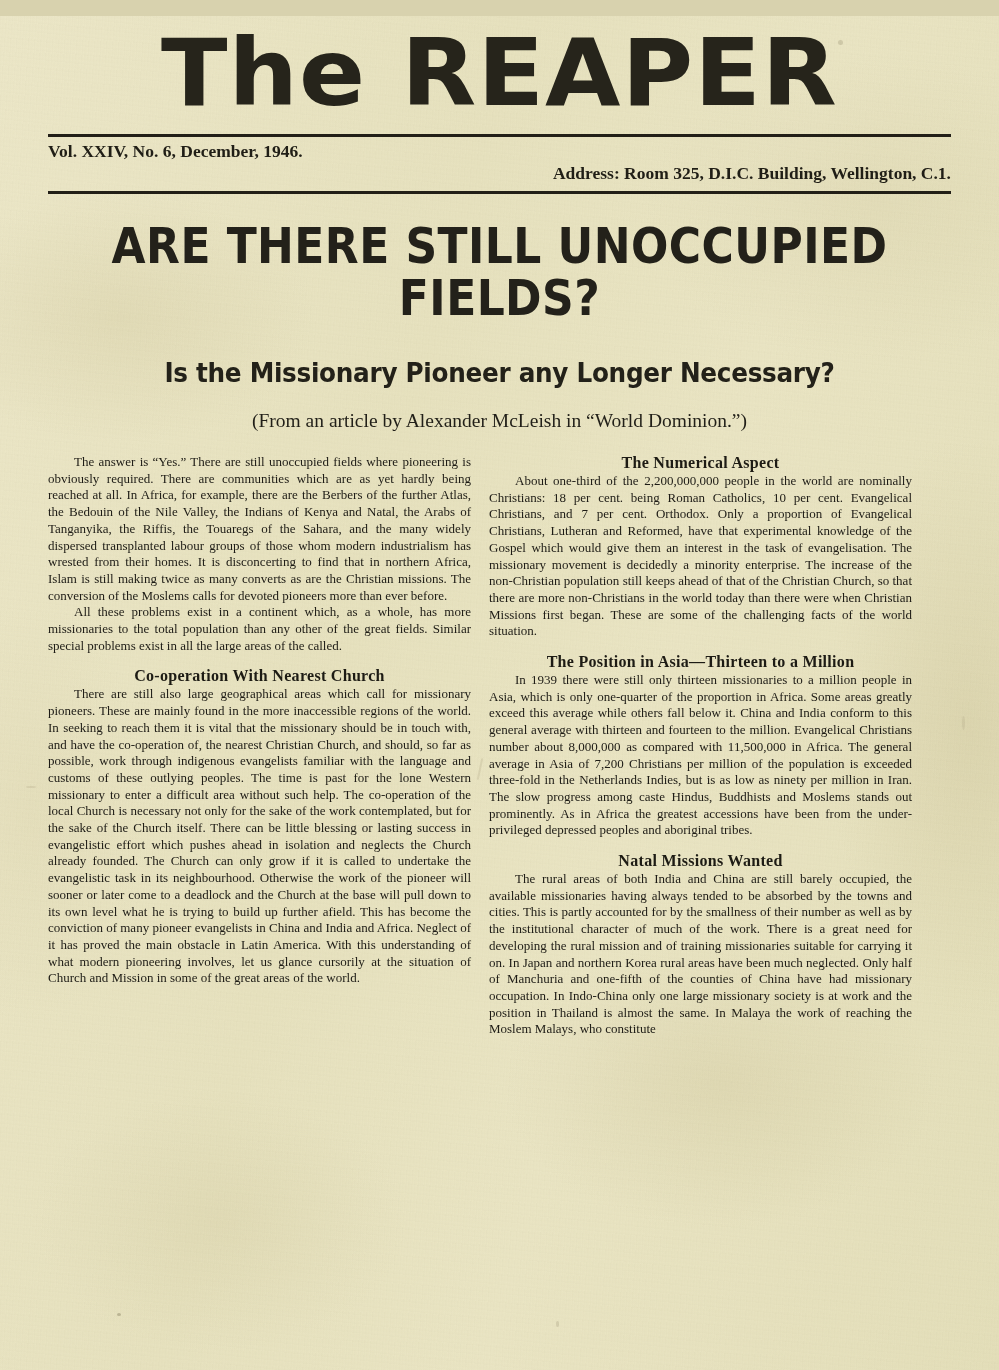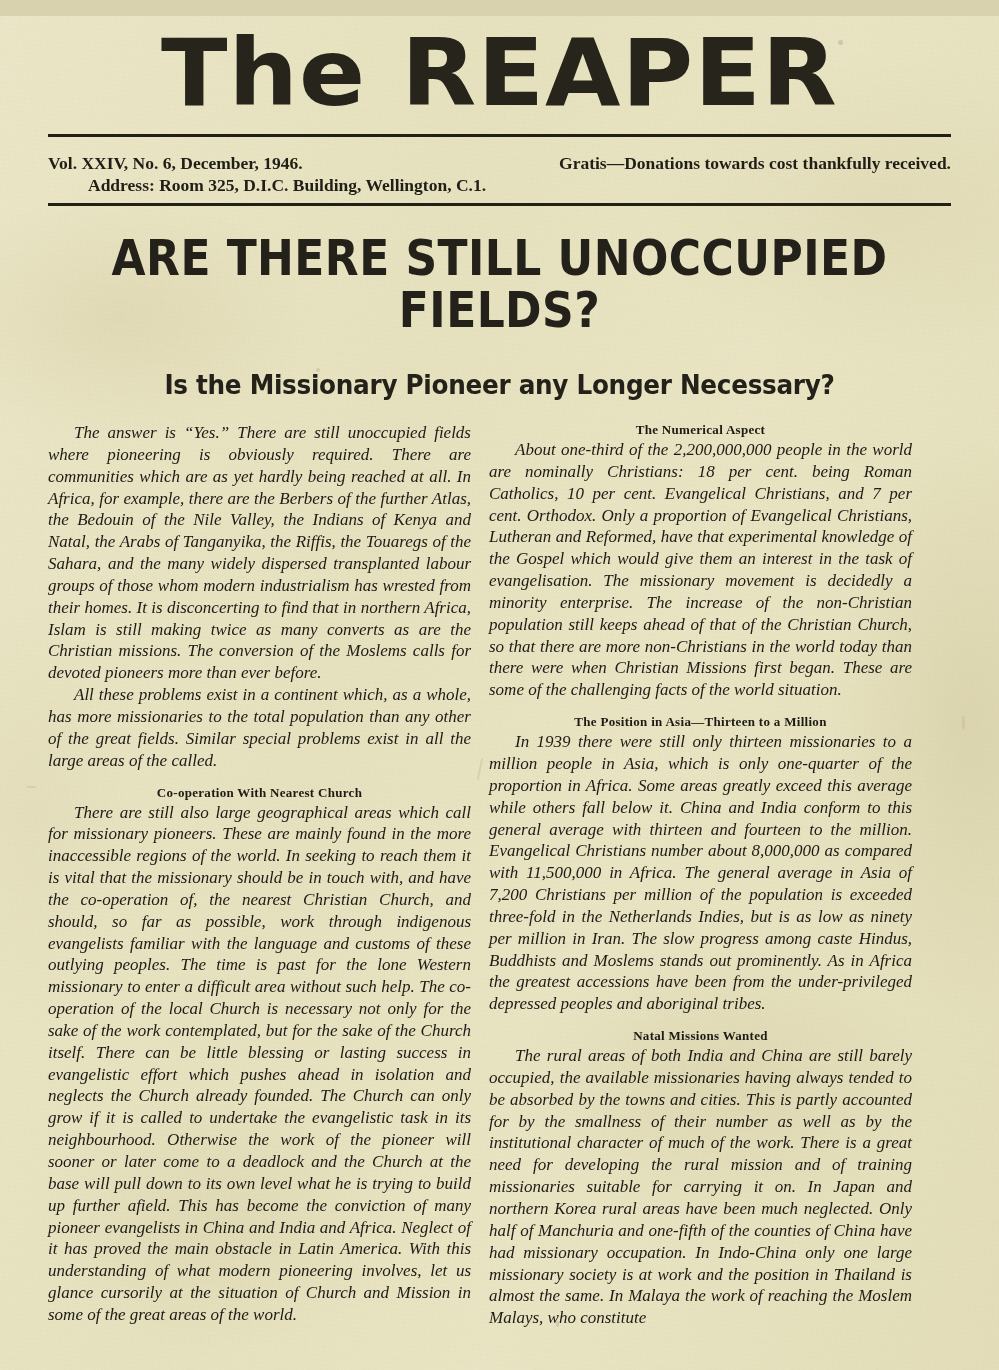--- a/index.html
+++ b/index.html
@@ -72,29 +72,29 @@
     height: 3px;
     background: #221f17;
     margin: 14px 0 0 0;
   }
   .rule.thin { height: 2.5px; }
   .masthead-info {
     font-family: "Liberation Serif", serif;
     font-weight: bold;
     font-size: 17.5px;
     color: #201e16;
-    padding-top: 16px;
+    padding-top: 4px;
   }
   .info-row {
     display: flex;
     justify-content: space-between;
     align-items: baseline;
   }
   .info-address {
-    text-align: left;
+    text-align: right;
     padding-left: 40px;
     margin-top: 1px;
   }
   .rule-bottom { margin-top: 7px; }
 
   
   .headline {
     text-align: center;
     font-family: "DejaVu Sans", sans-serif;
     font-weight: bold;
@@ -127,36 +127,35 @@
   .columns {
     display: flex;
     gap: 18px;
     margin-top: 22px;
   }
   .col { width: 423px; }
   .section-title {
     text-align: center;
     font-family: "Liberation Serif", serif;
     font-weight: bold;
-    font-size: 13px;
+    font-size: 16px;
     letter-spacing: 0.3px;
     margin: 13px 0 1px 0;
     color: #1d1b14;
   }
   p.body {
     font-family: "Liberation Serif", serif;
-    font-size: 17px;
+    font-size: 13px;
     line-height: 1.285;
     text-align: justify;
     text-indent: 26px;
     margin: 0;
     color: #1d1b15;
     -webkit-hyphens: none;
     hyphens: none;
-    font-style: italic;
   }
   p.body.last { text-align: justify; }
 </style>
 </head>
 <body>
 
 <div class="page">
   <div class="grain"></div>
 
   <div class="speck" style="left:117px;top:1297px;width:4px;height:3px;"></div>
@@ -169,29 +168,29 @@
 
   <div class="content">
 
     <div class="masthead-title">The REAPER</div>
 
     <div class="rule"></div>
 
     <div class="masthead-info">
       <div class="info-row">
         <span>Vol. XXIV, No. 6, December, 1946.</span>
-        <span>Gratis—Donations towards cost thankfully received.</span>
       </div>
       <div class="info-address">Address: Room 325, D.I.C. Building, Wellington, C.1.</div>
     </div>
 
     <div class="rule thin rule-bottom"></div>
 
     <h1 class="headline">ARE THERE STILL UNOCCUPIED FIELDS?</h1>
     <h2 class="subhead">Is the Missionary Pioneer any Longer Necessary?</h2>
+    <div class="attribution">(From an article by Alexander McLeish in “World Dominion.”)</div>
 
     <div class="columns">
 
       <div class="col">
         <p class="body">The answer is “Yes.”  There are still unoccupied fields where pioneering is obviously required. There are communities which are as yet hardly being reached at all.  In Africa, for example, there are the Berbers of the further Atlas, the Bedouin of the Nile Valley, the Indians of Kenya and Natal, the Arabs of Tanganyika, the Riffis, the Touaregs of the Sahara, and the many widely dispersed transplanted labour groups of those whom modern industrialism has wrested from their homes.  It is disconcerting to find that in northern Africa, Islam is still making twice as many converts as are the Christian missions.  The conversion of the Moslems calls for devoted pioneers more than ever before.</p>
         <p class="body">All these problems exist in a continent which, as a whole, has more missionaries to the total population than any other of the great fields. Similar special problems exist in all the large areas of the called.</p>
         <div class="section-title">Co-operation With Nearest Church</div>
         <p class="body last">There are still also large geographical areas which call for missionary pioneers.  These are mainly found in the more inaccessible regions of the world.  In seeking to reach them it is vital that the missionary should be in touch with, and have the co-operation of, the nearest Christian Church, and should, so far as possible, work through indigenous evangelists familiar with the language and customs of these outlying peoples. The time is past for the lone Western missionary to enter a difficult area without such help.  The co-operation of the local Church is necessary not only for the sake of the work contemplated, but for the sake of the Church itself.  There can be little blessing or lasting success in evangelistic effort which pushes ahead in isolation and neglects the Church already founded.  The Church can only grow if it is called to undertake the evangelistic task in its neighbourhood.  Otherwise the work of the pioneer will sooner or later come to a deadlock and the Church at the base will pull down to its own level what he is trying to build up further afield.  This has become the conviction of many pioneer evangelists in China and India and Africa.  Neglect of it has proved the main obstacle in Latin America.  With this understanding of what modern pioneering involves, let us glance cursorily at the situation of Church and Mission in some of the great areas of the world.</p>
       </div>
 

